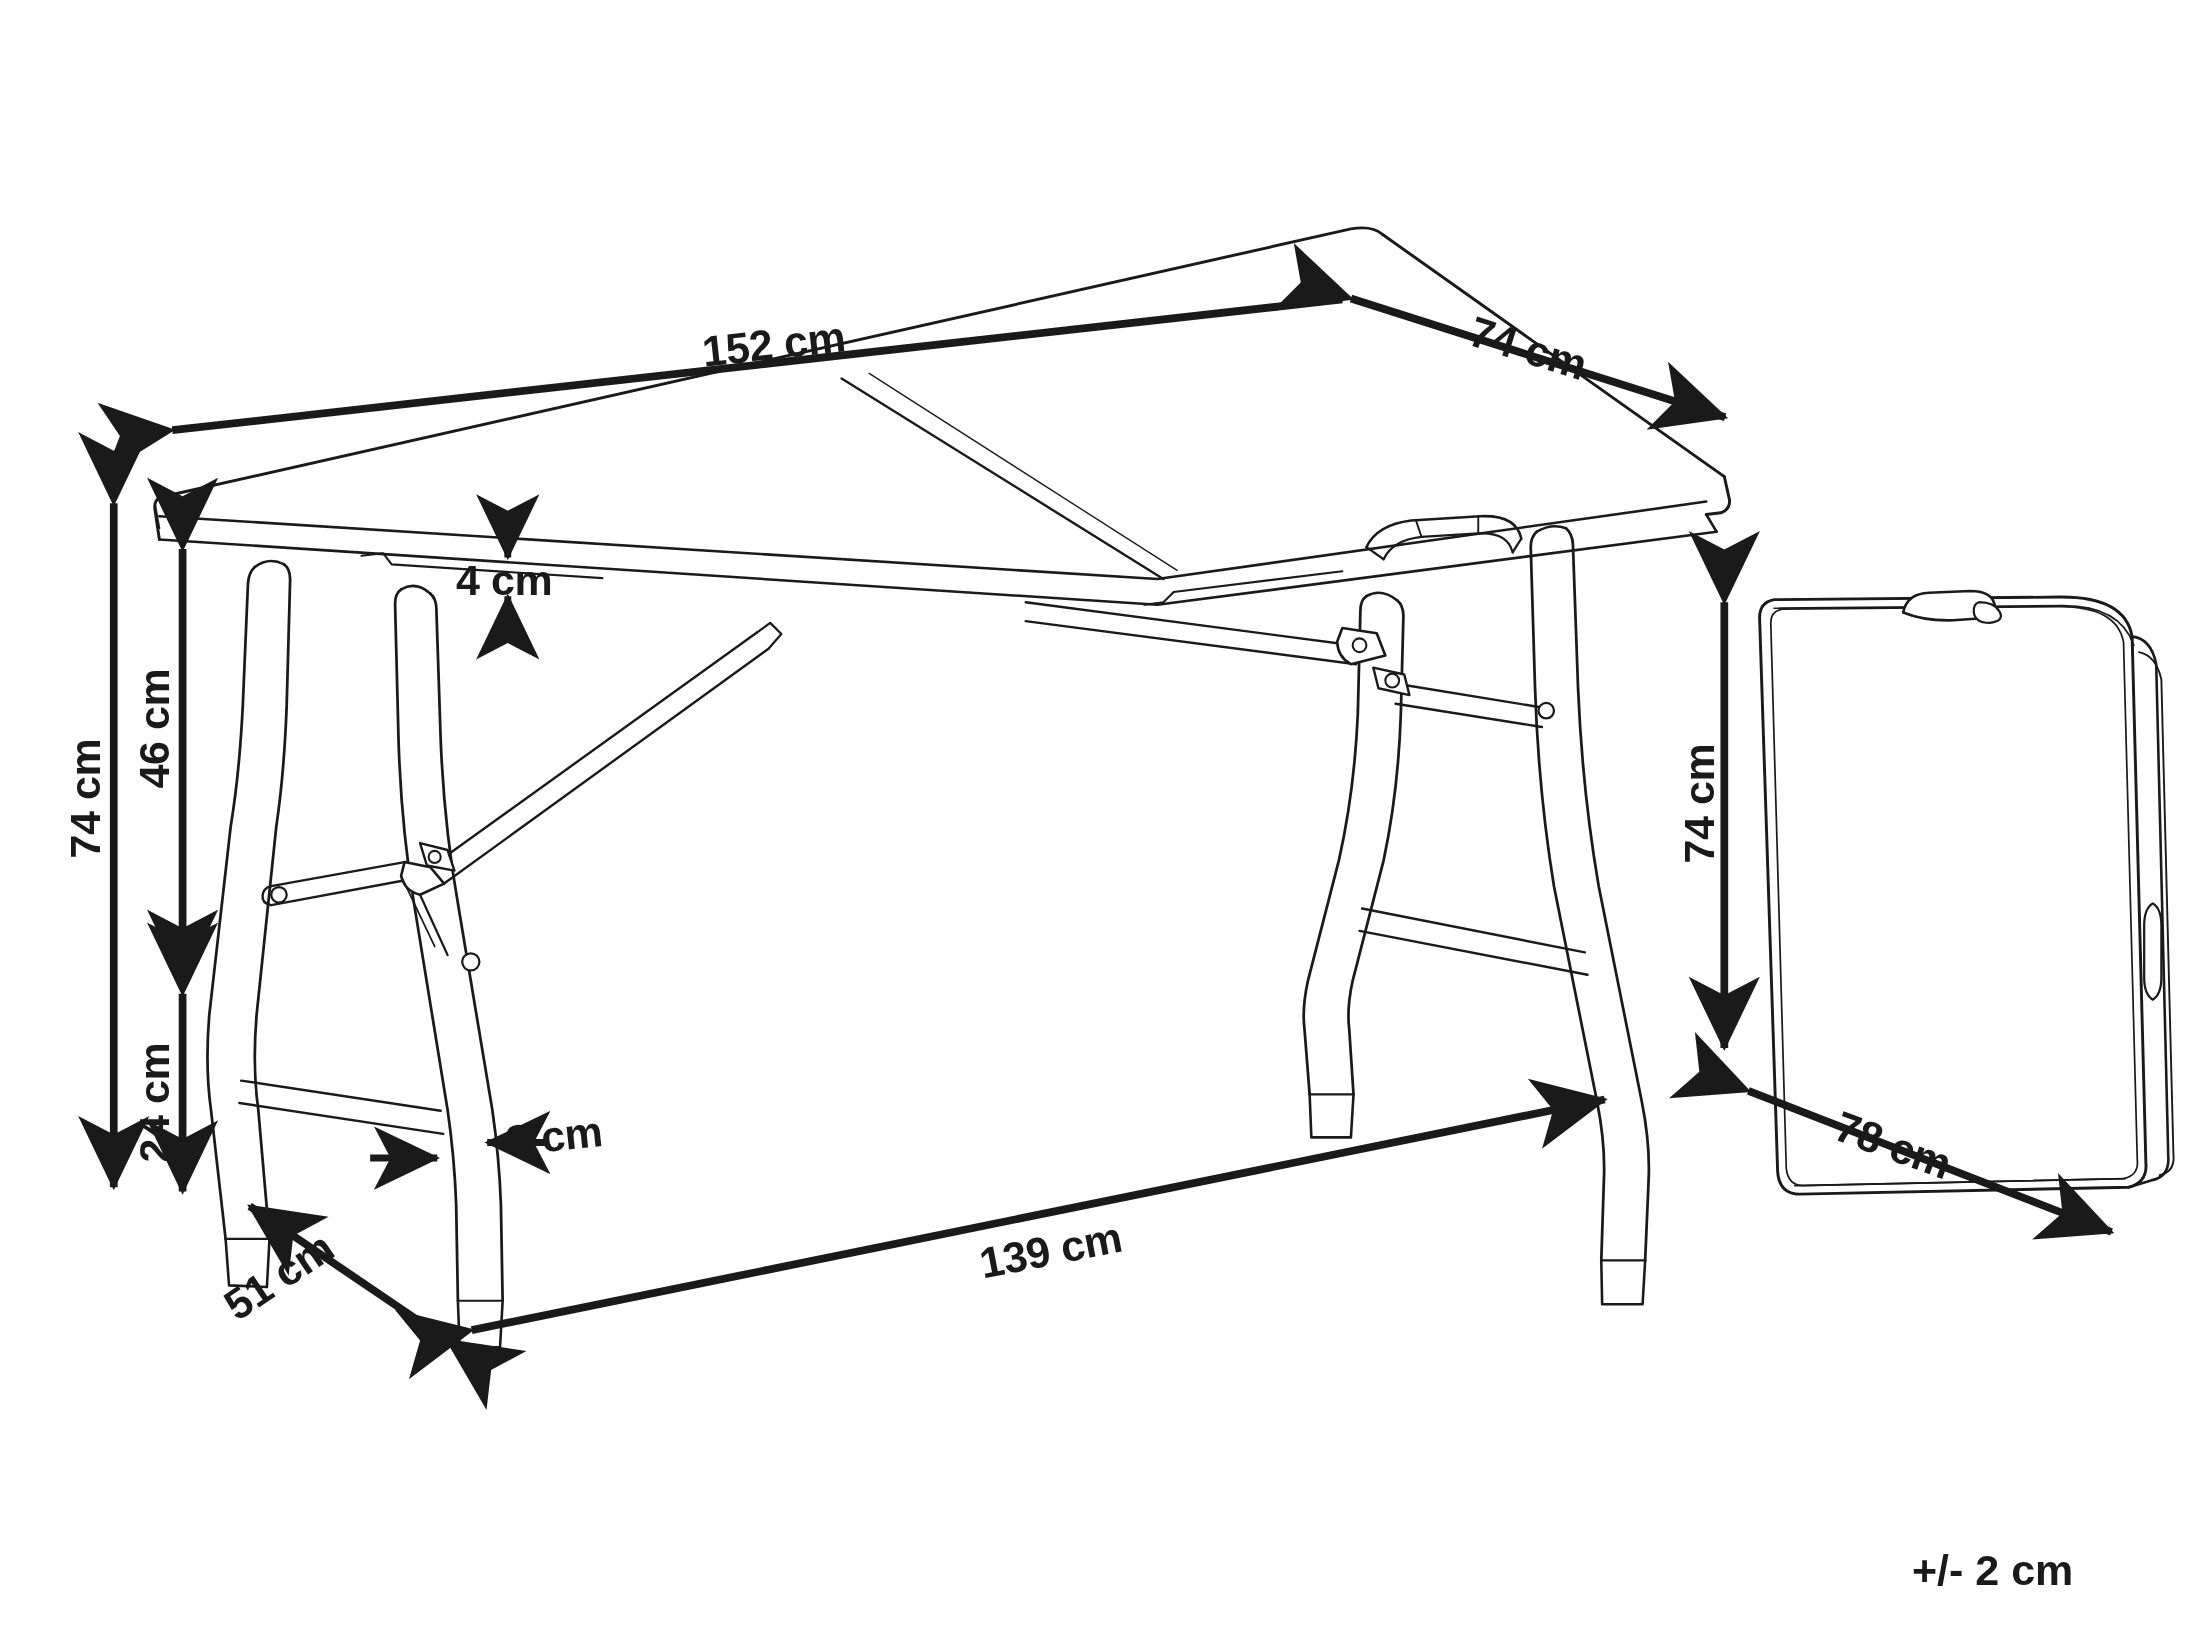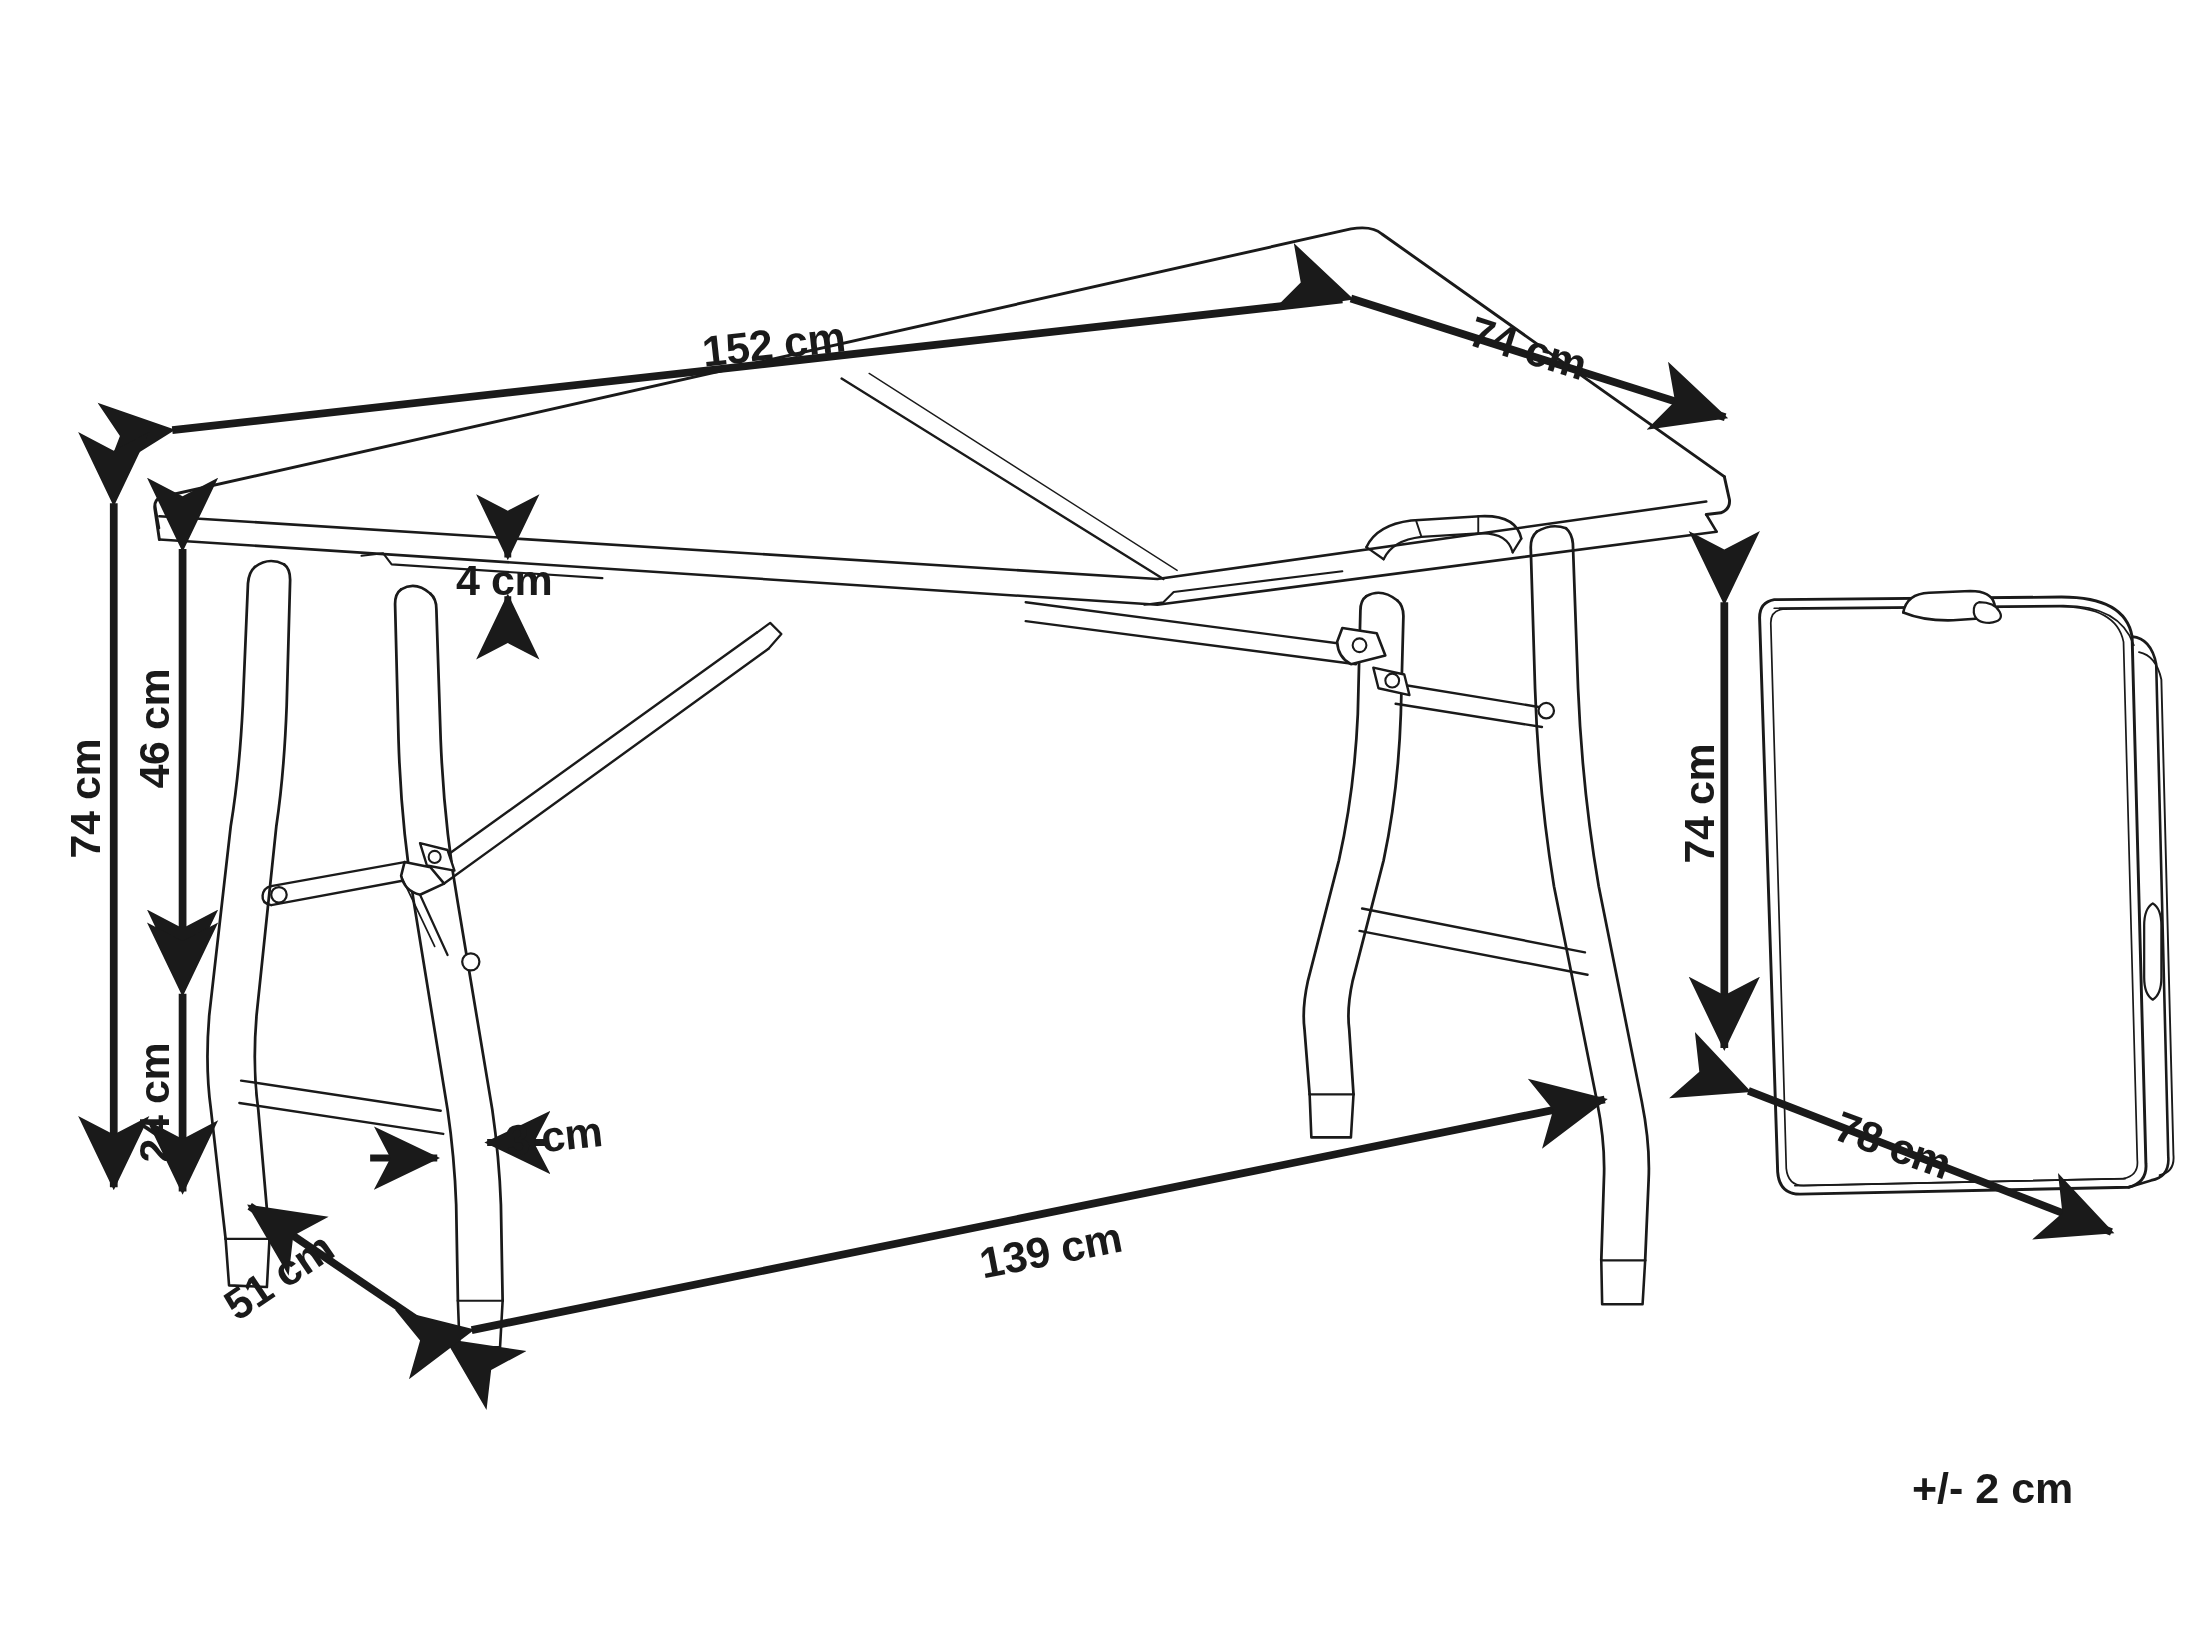--- a/index.html
+++ b/index.html
@@ -225,16 +225,16 @@
   <div class="dim-label" style="left:506px; top:1112px; font-size:43px; transform:rotate(-6deg);">3 cm</div>
 
   <div class="dim-label" style="left:219px; top:1252px; font-size:43px; transform:rotate(-34deg);">51 cm</div>
 
   <div class="dim-label" style="left:979px; top:1226px; font-size:43px; transform:rotate(-11deg);">139 cm</div>
 
   <div class="dim-label" style="left:1640px; top:779px; font-size:43px; transform:rotate(-90deg);">74 cm</div>
 
   <div class="dim-label" style="left:1833px; top:1121px; font-size:43px; transform:rotate(20deg);">78 cm</div>
 
-  <div class="tolerance" style="left:1912px; top:1464px; font-size:43px;">+/- 2 cm</div>
+  <div class="tolerance" style="left:1912px; top:1546px; font-size:43px;">+/- 2 cm</div>
 
 </div>
 
 
 </body></html>

